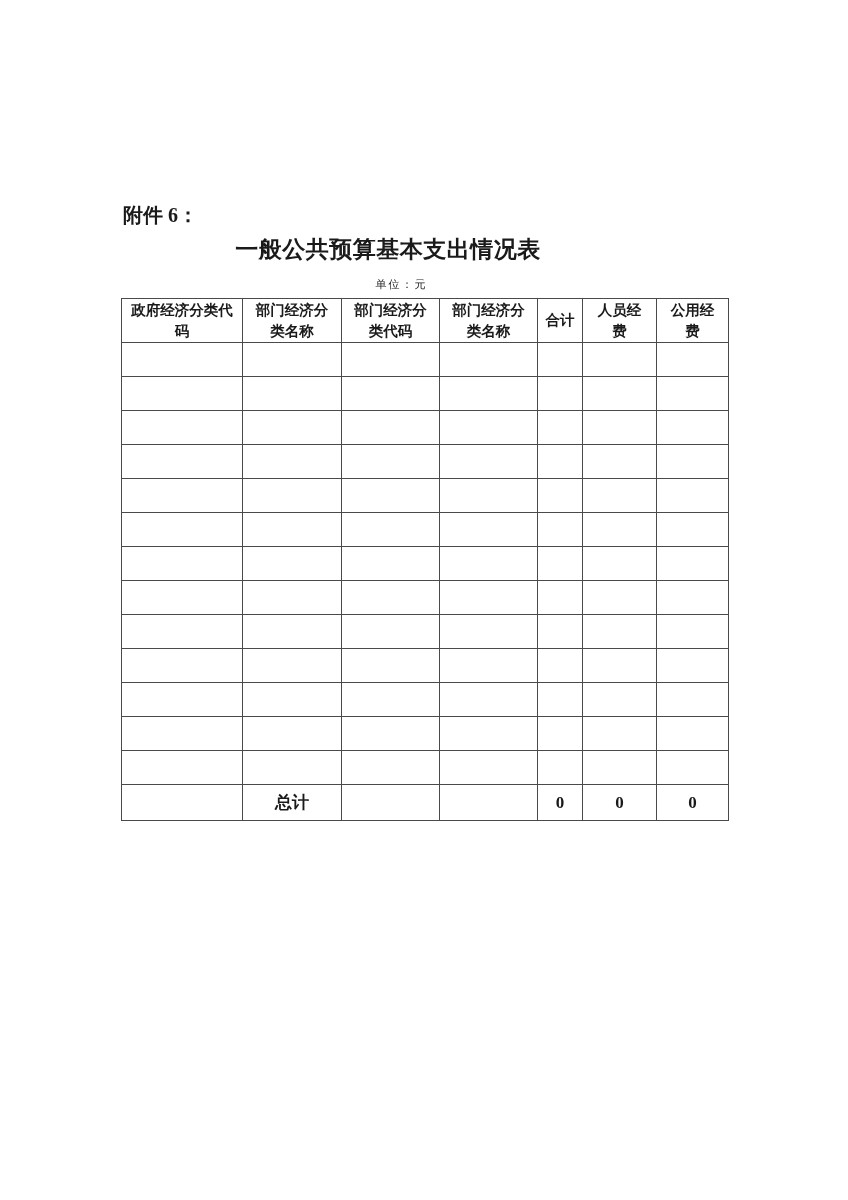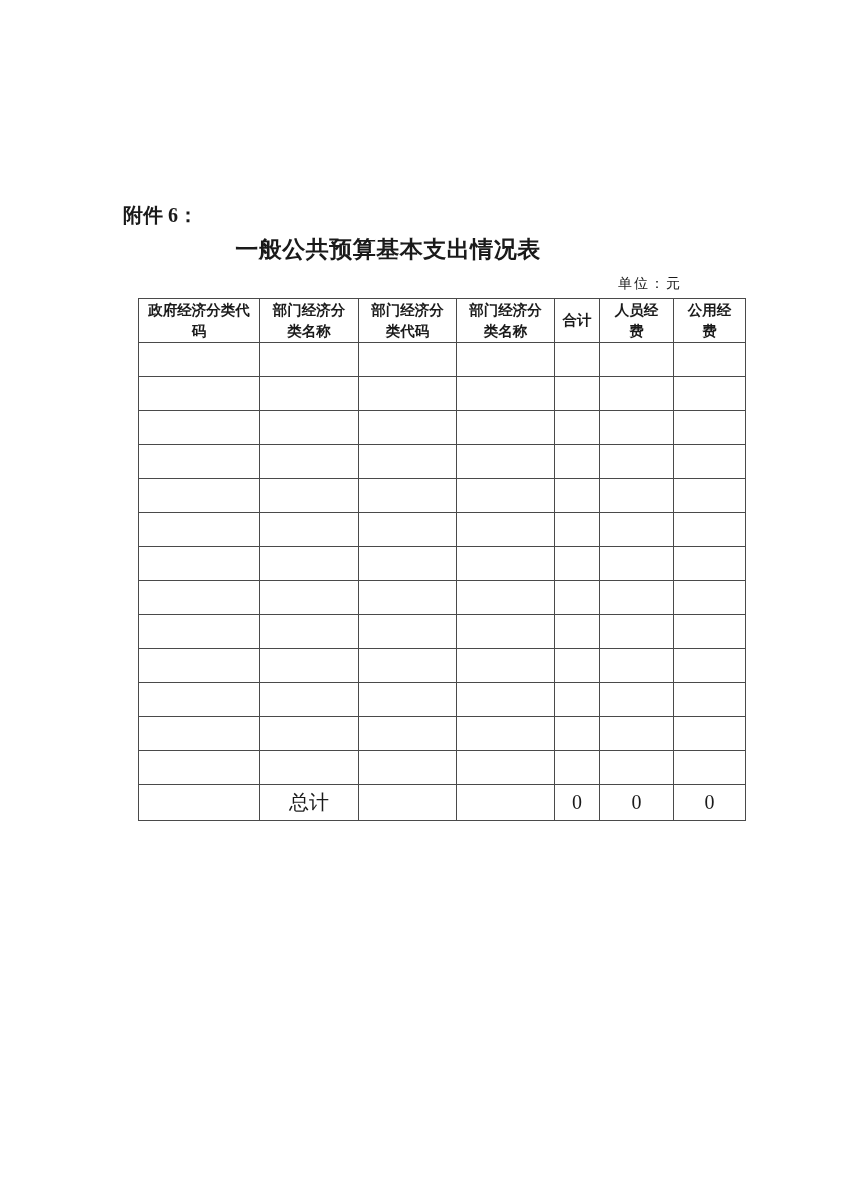--- a/index.html
+++ b/index.html
@@ -41,28 +41,28 @@
     line-height: 32px;
     letter-spacing: 0.5px;
   }
   .unit-label {
     position: absolute;
     left: 121px;
     top: 274px;
     width: 607px;
     box-sizing: border-box;
     padding-right: 46px;
-    text-align: right;
-    font-size: 14px;
+    text-align: center;
+    font-size: 11px;
     letter-spacing: 2px;
     line-height: 20px;
   }
   table.budget-table {
     position: absolute;
-    left: 138px;
+    left: 121px;
     top: 298px;
     width: 607px;
     border-collapse: collapse;
     table-layout: fixed;
     background: #ffffff;
   }
   .budget-table th,
   .budget-table td {
     border: 1px solid #4a4a4a;
     padding: 0;
@@ -77,22 +77,22 @@
     height: 43px;
     white-space: pre-line;
   }
   .budget-table tbody tr {
     height: 34px;
   }
   .budget-table tfoot tr {
     height: 35px;
   }
   .budget-table tfoot td {
-    font-size: 20px;
-    font-weight: normal;
+    font-size: 17px;
+    font-weight: bold;
     line-height: 35px;
   }
 </style>
 </head>
 <body>
 
 <div class="page">
 
   <div class="attachment-label">附件 6：</div>
 

